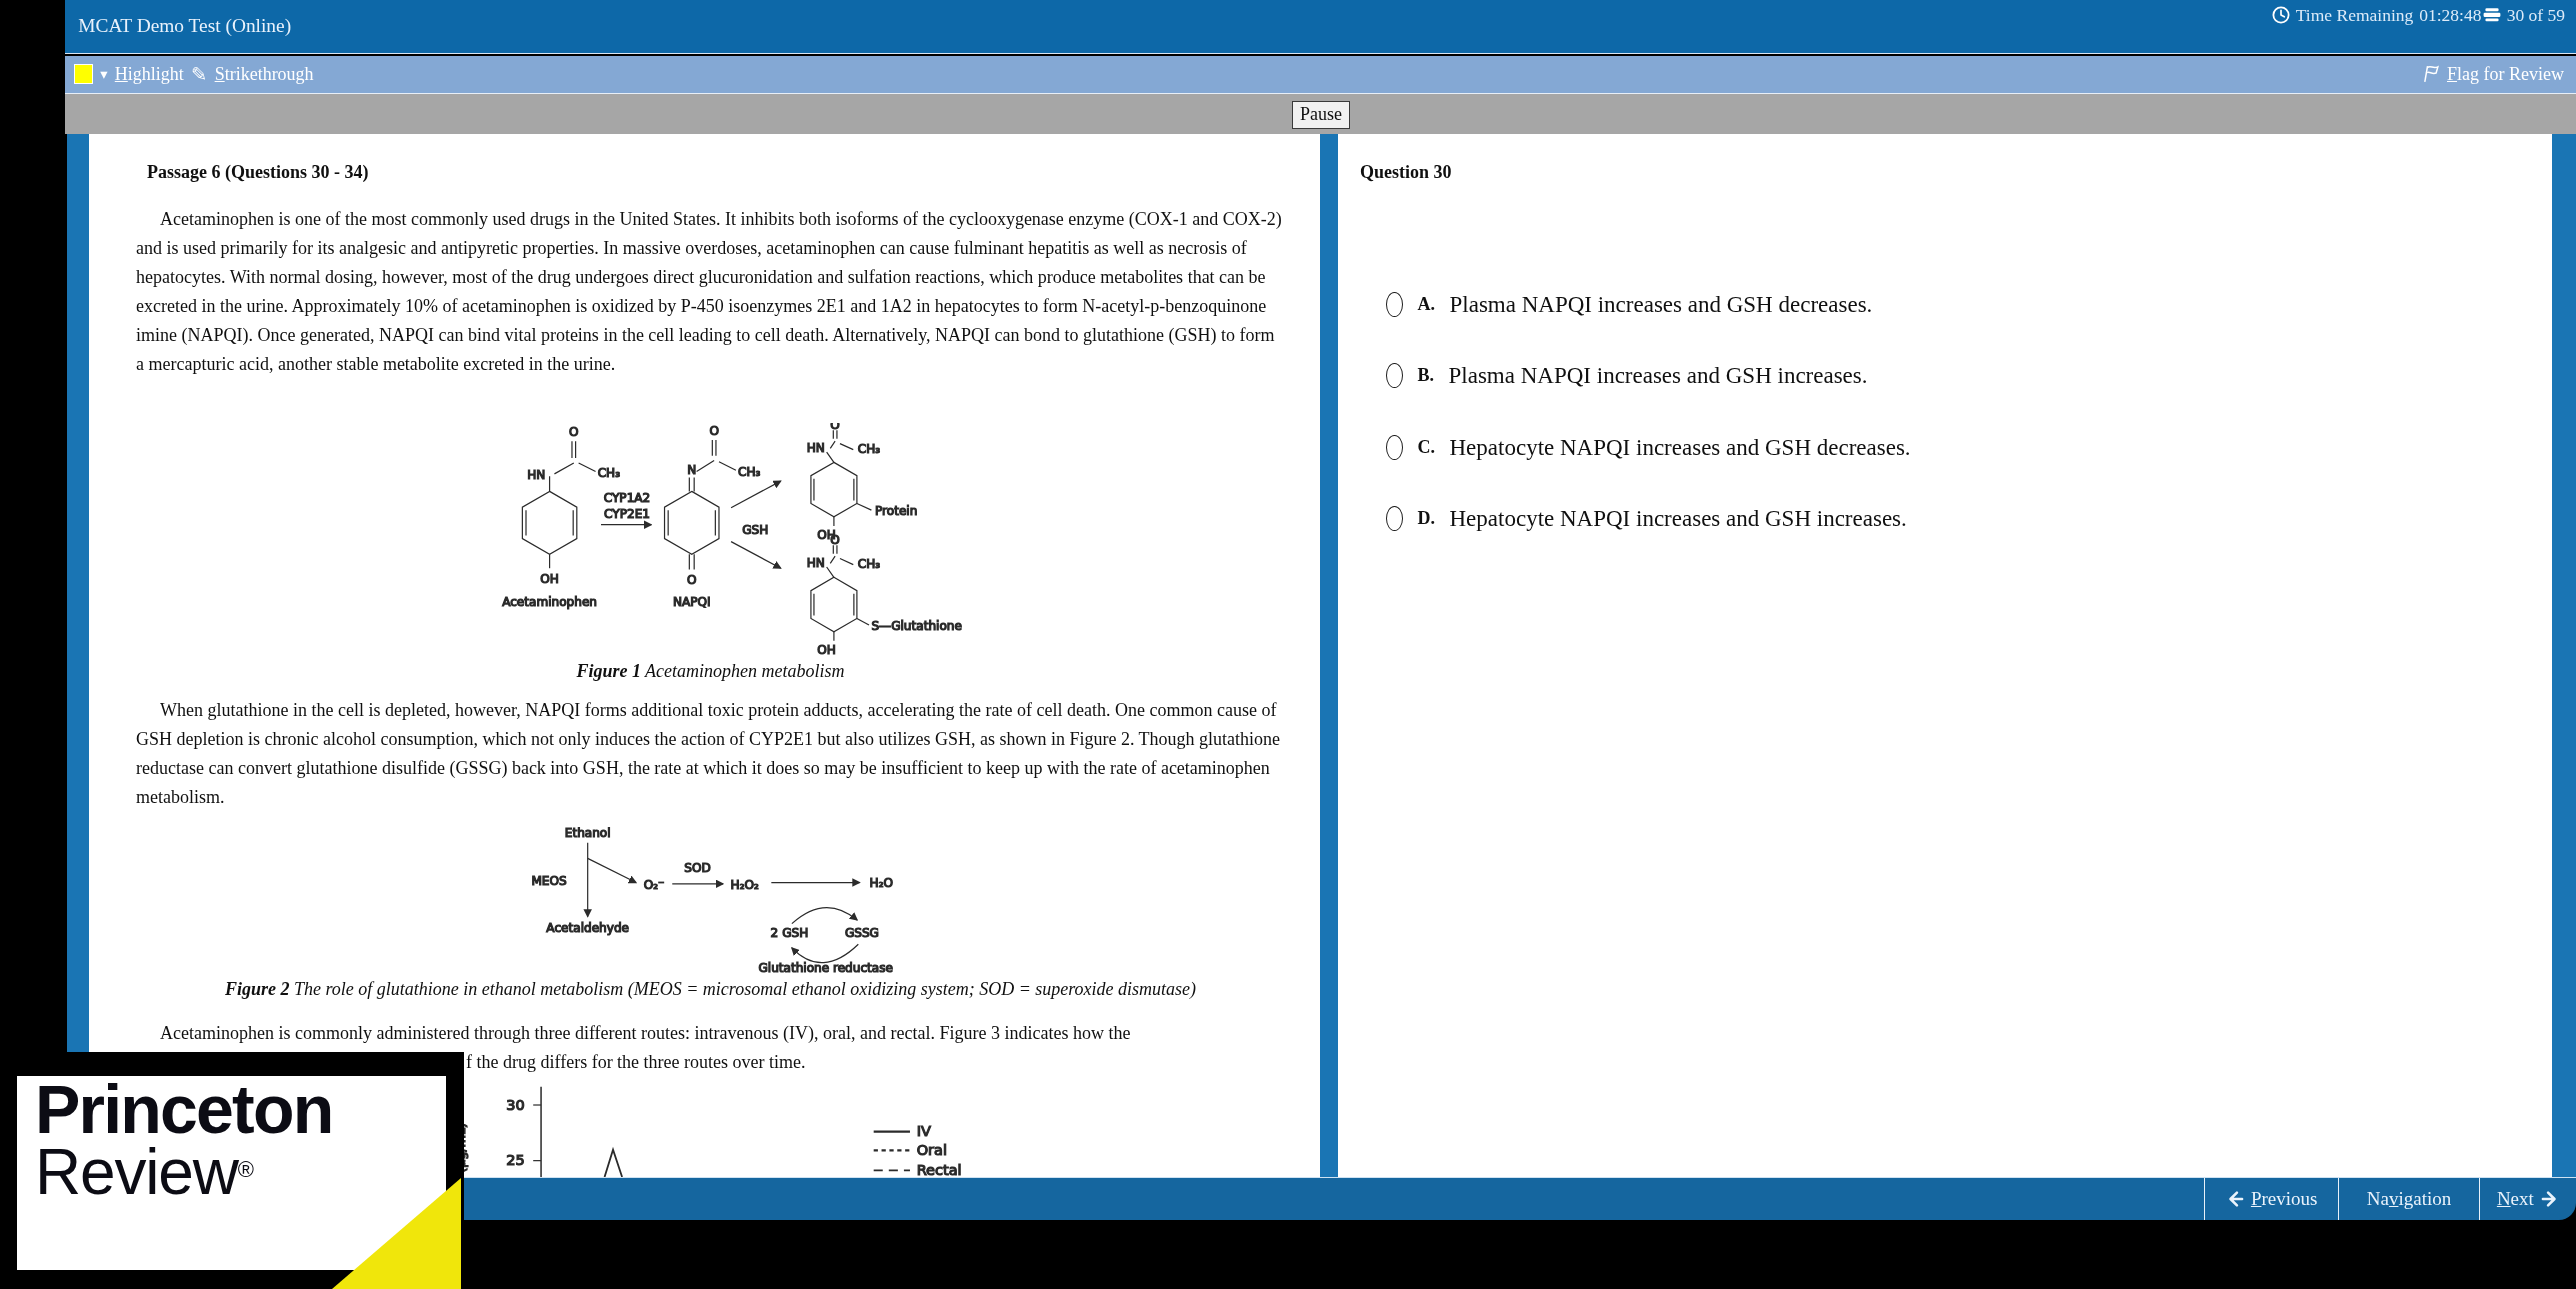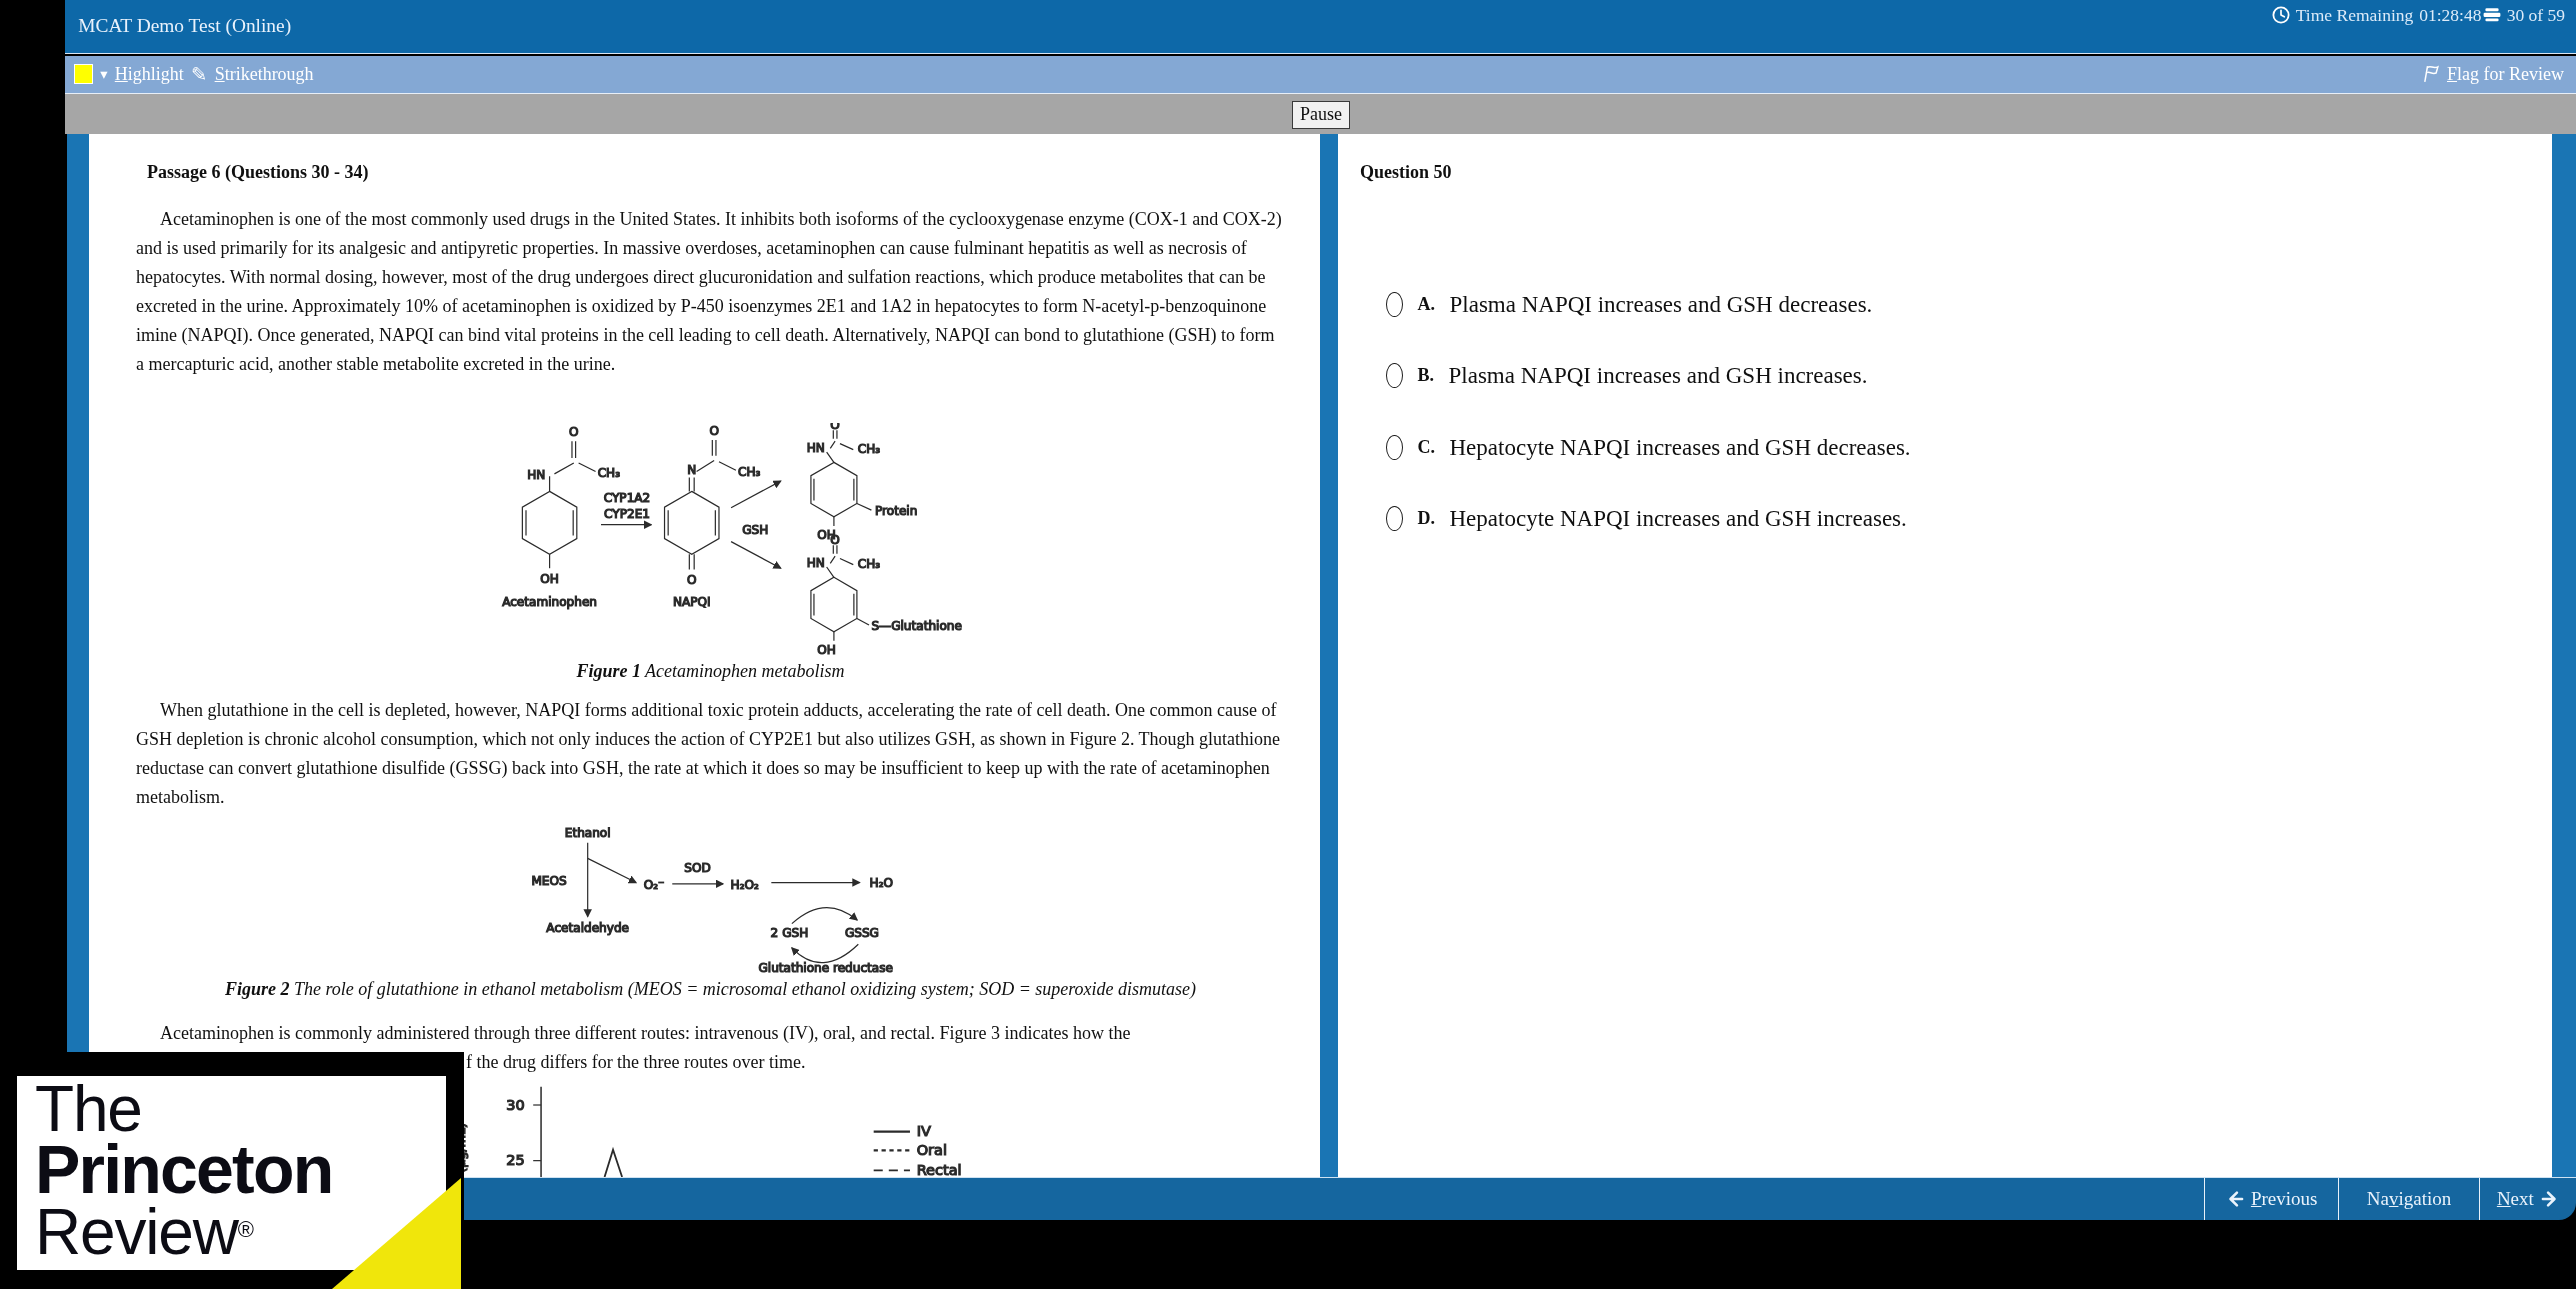--- a/index.html
+++ b/index.html
@@ -229,21 +229,21 @@
     <line x1="689" y1="82" x2="749" y2="82" stroke-width="3.5"></line>
     <line x1="689" y1="113" x2="749" y2="113" stroke-width="3.5" stroke-dasharray="7,6"></line>
     <line x1="689" y1="146" x2="749" y2="146" stroke-width="3" stroke-dasharray="15,10"></line>
     <text x="760" y="90" font-size="24">IV</text>
     <text x="760" y="121" font-size="24">Oral</text>
     <text x="760" y="154" font-size="24">Rectal</text>
   </svg>
 </div>
 
 <div class="abs panel-right">
-  <div class="abs ptext bold" style="left:22px; top:24px;">Question 50</div>
+  <div class="abs ptext bold" style="left:22px; top:24px;">Question 30</div>
 
   <div class="opt-row" style="left:48px; top:156px;">
     <span class="radio"></span>
     <span class="opt-letter">A.</span>
     <span class="opt-text">Plasma NAPQI increases and GSH decreases.</span>
   </div>
   <div class="opt-row" style="left:48px; top:227px;">
     <span class="radio"></span>
     <span class="opt-letter">B.</span>
     <span class="opt-text">Plasma NAPQI increases and GSH increases.</span>
@@ -276,20 +276,19 @@
       <svg width="18" height="18" viewBox="0 0 28 28">
         <path d="M11 4 L21 14 L11 24 M3 14 H20.5" stroke="#eaf3fc" stroke-width="4" fill="none" stroke-linecap="round" stroke-linejoin="round"></path>
       </svg>
     </div>
   </div>
 </div>
 
 <div class="abs logo">
   <div class="logo-box">
     <div class="logo-text">
-      <div class="logo-l1">The</div>
       <div class="logo-l2">Princeton</div>
       <div class="logo-l3"><span>Review</span><span class="logo-reg">®</span></div>
     </div>
   </div>
 </div>
 <div class="abs tri"></div>
 
 
 </body></html>

